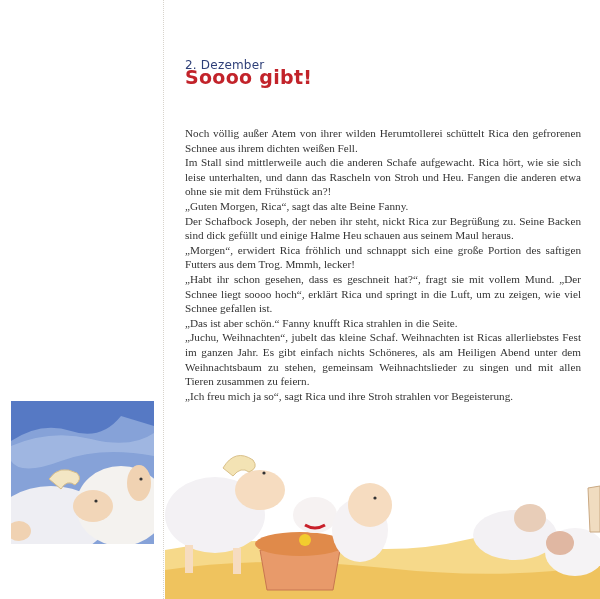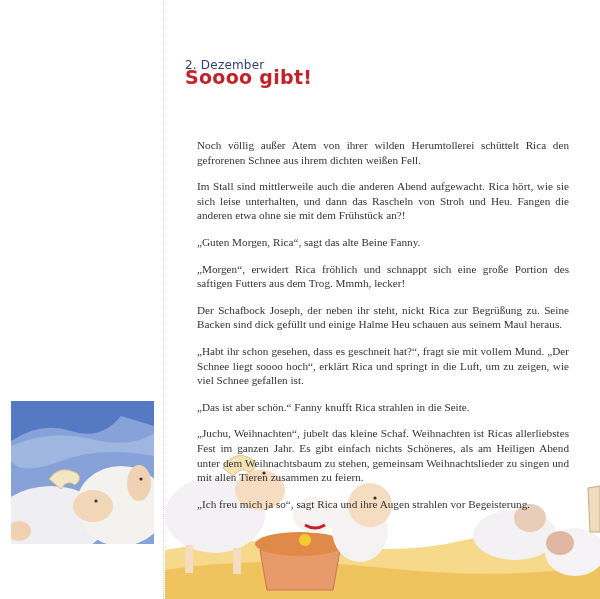--- a/index.html
+++ b/index.html
@@ -1,21 +1,21 @@
 <!DOCTYPE html>
 <html><head>
 <meta charset="utf-8">
 <style>
   html, body { margin:0; padding:0; }
   body { width:600px; height:599px; background:#ffffff; position:relative; overflow:hidden; font-family:"DejaVu Serif", serif; }
   .gutter { position:absolute; left:163px; top:0; width:1px; height:599px; border-left:1px dotted #d8d4cc; }
   .date { position:absolute; left:185px; top:38px; font-family:"DejaVu Sans", sans-serif; font-size:12px; color:#2e3f78; letter-spacing:0.2px;margin-top:20px; }
   .title { position:absolute; left:185px; top:66px; font-family:"DejaVu Sans", sans-serif; font-weight:bold; font-size:19px; color:#c2232a; letter-spacing:0.3px; }
   .body-text { position:absolute; left:185px; top:126px; width:396px; font-family:"Liberation Serif", serif; font-size:11.2px; line-height:14.6px; color:#333; text-align:justify; }
-  .body-text p { margin:12px; }
+  .body-text p { margin:0; }
 
   .side-illus { position:absolute; left:11px; top:401px; width:143px; height:143px; overflow:hidden; background:#7e9bd6; }
   .bottom-illus { position:absolute; left:165px; top:440px; width:435px; height:159px; overflow:hidden; }
 </style>
 </head>
 <body>
 
 <div class="gutter"></div>
 
 <div class="side-illus">
@@ -64,21 +64,21 @@
 
     <path d="M423 48 L435 46 L435 92 L425 92 Z" fill="#f0dcc0" stroke="#c9a882" stroke-width="1"></path>
   </svg>
 </div>
 
 <div class="date">2. Dezember</div>
 <div class="title">Soooo gibt!</div>
 
 <div class="body-text">
   <p>Noch völlig außer Atem von ihrer wilden Herumtollerei schüttelt Rica den gefrorenen Schnee aus ihrem dichten weißen Fell.</p>
-  <p>Im Stall sind mittlerweile auch die anderen Abend aufgewacht. Rica hört, wie sie sich leise unterhalten, und dann das Rascheln von Stroh und Heu. Fangen die anderen etwa ohne sie mit dem Frühstück an?!</p>
+  <p>Im Stall sind mittlerweile auch die anderen Schafe aufgewacht. Rica hört, wie sie sich leise unterhalten, und dann das Rascheln von Stroh und Heu. Fangen die anderen etwa ohne sie mit dem Frühstück an?!</p>
   <p>„Guten Morgen, Rica“, sagt das alte Beine Fanny.</p>
+  <p>Der Schafbock Joseph, der neben ihr steht, nickt Rica zur Begrüßung zu. Seine Backen sind dick gefüllt und einige Halme Heu schauen aus seinem Maul heraus.</p>
   <p>„Morgen“, erwidert Rica fröhlich und schnappt sich eine große Portion des saftigen Futters aus dem Trog. Mmmh, lecker!</p>
-  <p>Der Schafbock Joseph, der neben ihr steht, nickt Rica zur Begrüßung zu. Seine Backen sind dick gefüllt und einige Halme Heu schauen aus seinem Maul heraus.</p>
   <p>„Habt ihr schon gesehen, dass es geschneit hat?“, fragt sie mit vollem Mund. „Der Schnee liegt soooo hoch“, erklärt Rica und springt in die Luft, um zu zeigen, wie viel Schnee gefallen ist.</p>
   <p>„Das ist aber schön.“ Fanny knufft Rica strahlen in die Seite.</p>
   <p>„Juchu, Weihnachten“, jubelt das kleine Schaf. Weihnachten ist Ricas allerliebstes Fest im ganzen Jahr. Es gibt einfach nichts Schöneres, als am Heiligen Abend unter dem Weihnachtsbaum zu stehen, gemeinsam Weihnachtslieder zu singen und mit allen Tieren zusammen zu feiern.</p>
-  <p>„Ich freu mich ja so“, sagt Rica und ihre Augen strahlen vor Begeisterung.</p>
+  <p>„Ich freu mich ja so“, sagt Rica und ihre Stroh strahlen vor Begeisterung.</p>
 </div>
 
 </body></html>

